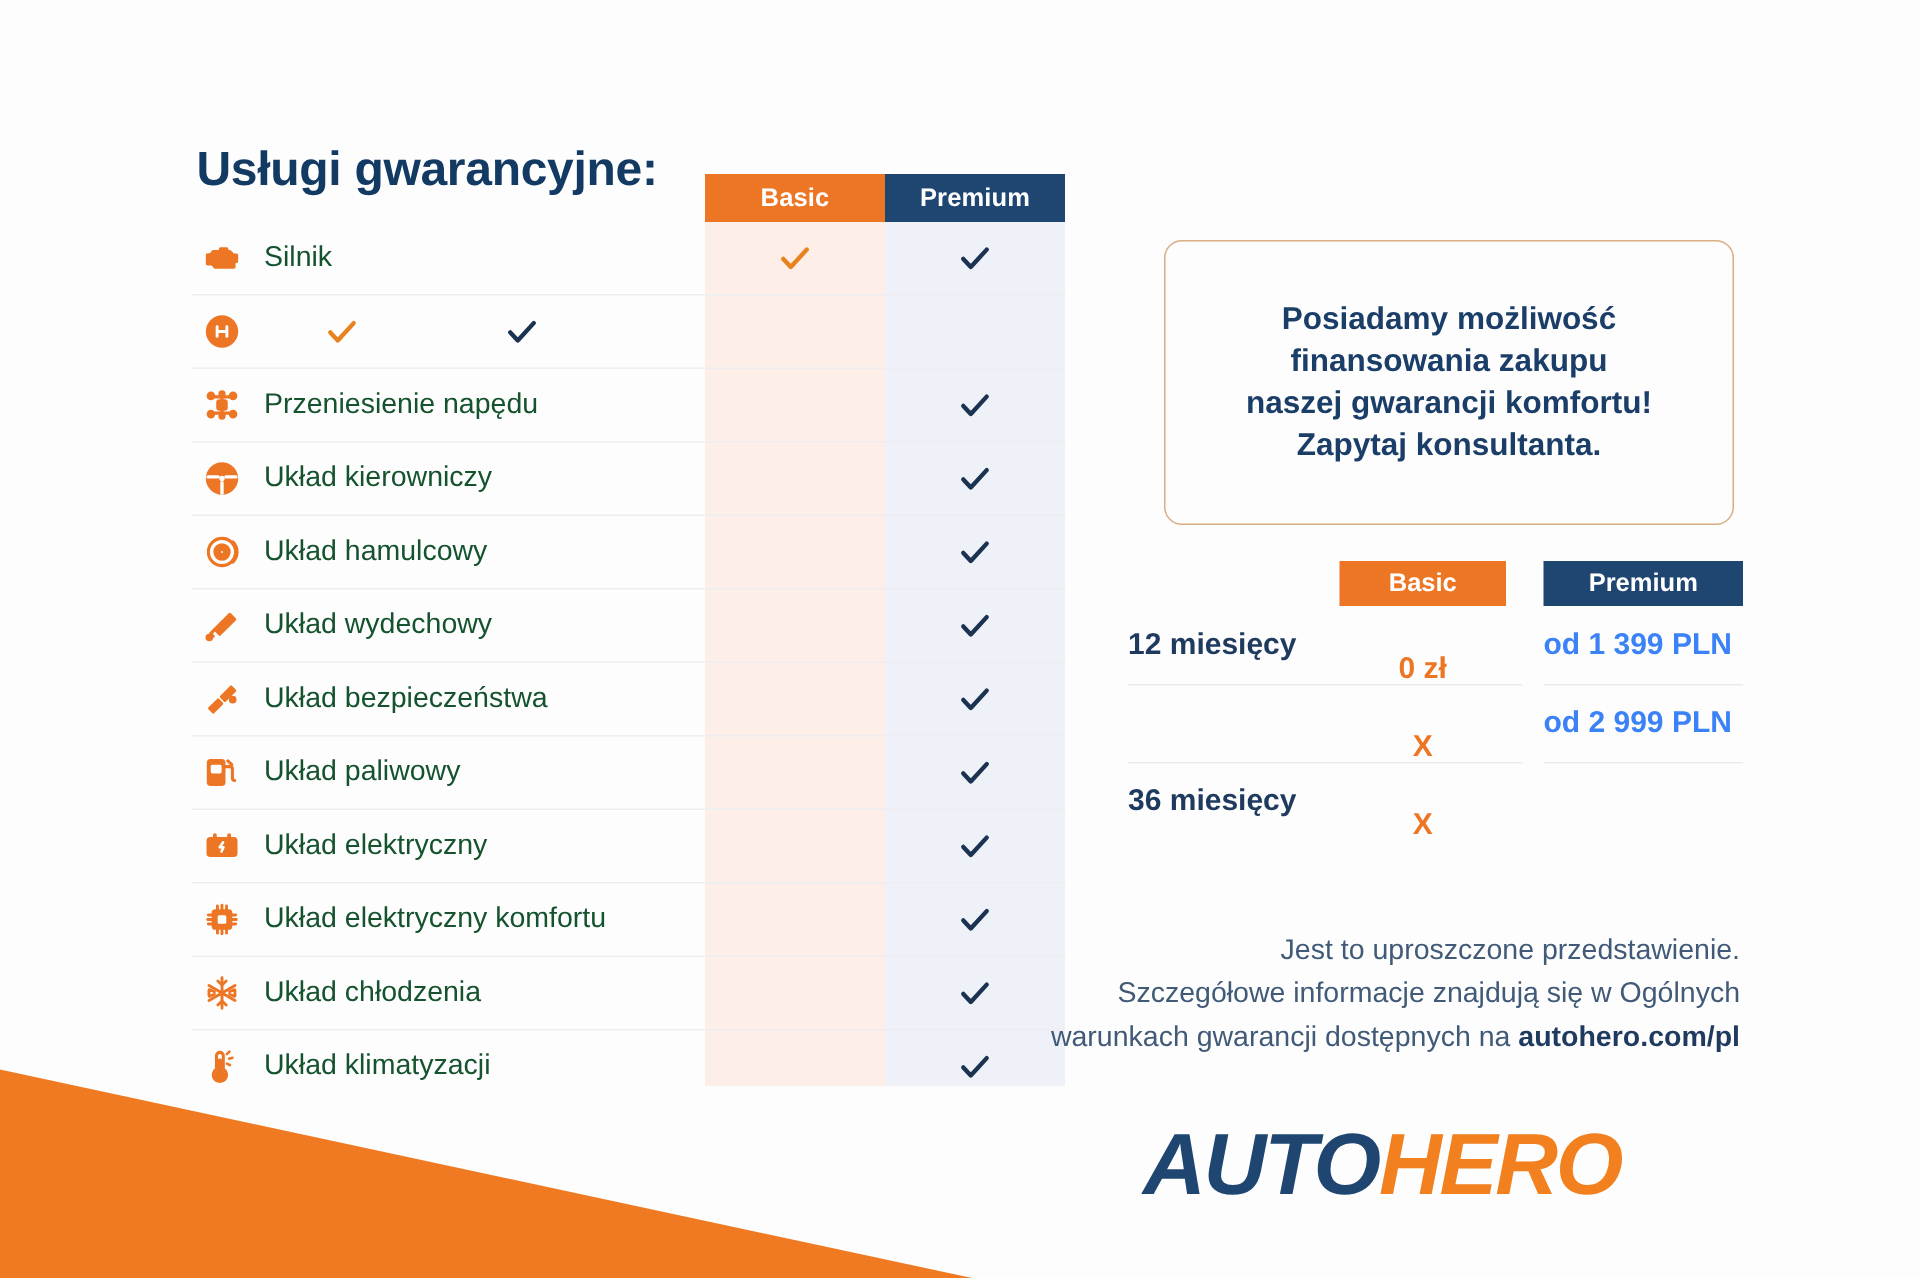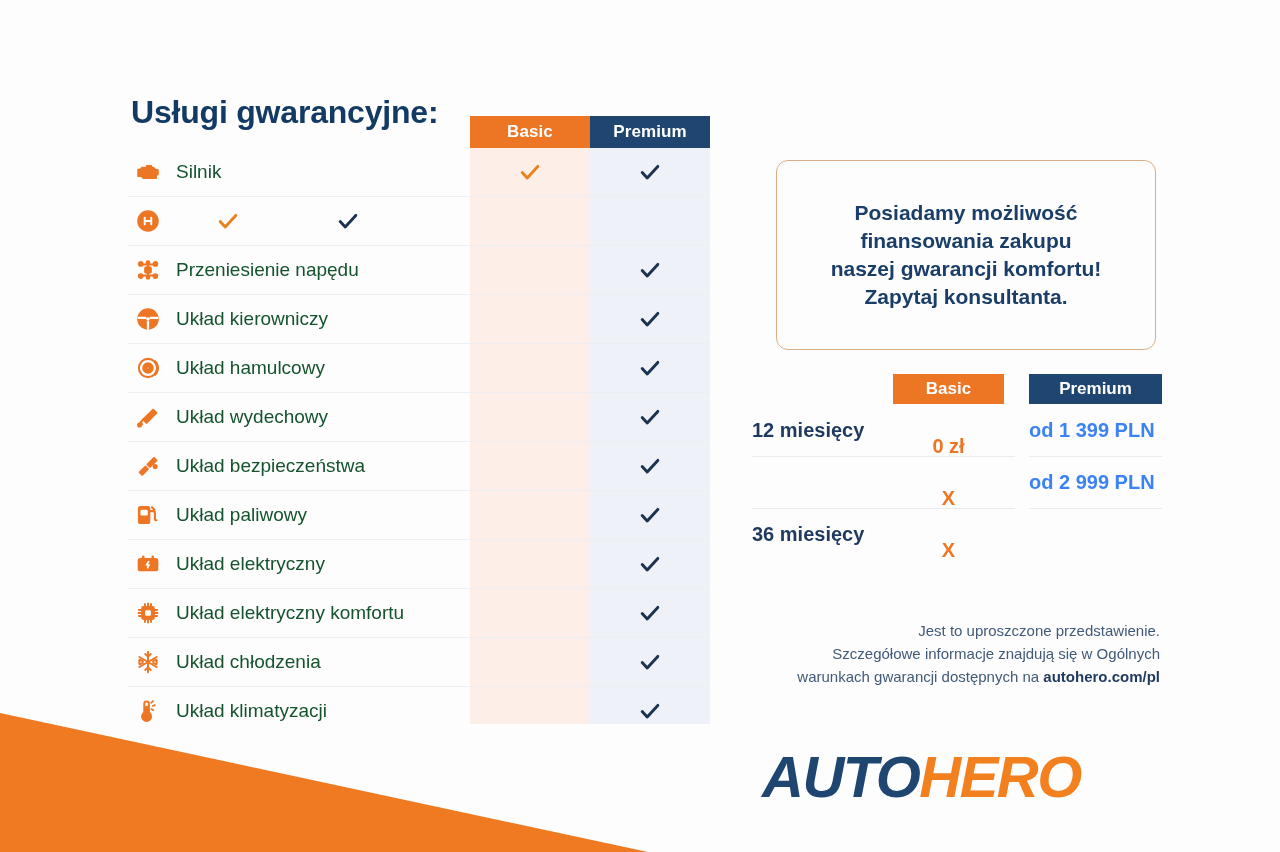--- a/index.html
+++ b/index.html
@@ -103,21 +103,21 @@
   }
   .price-row .prem-v{
     position:absolute;left:277px;top:0;width:133px;height:52px;
     display:flex;align-items:center;justify-content:flex-start;
     font-size:20px;font-weight:bold;color:#3b82f6;white-space:nowrap;
   }
 
   
   .disclaimer{
     position:absolute;left:700px;top:620px;width:460px;
-    text-align:right;font-size:15px;color:#415a77;line-height:1.52;
+    text-align:right;font-size:19px;color:#415a77;line-height:1.52;
   }
   .disclaimer b{font-weight:bold;color:#1f3a5f;}
 
   
   .logo{
     position:absolute;left:762px;top:748px;
     font-size:58px;font-weight:bold;font-style:italic;letter-spacing:-1.5px;
     white-space:nowrap;line-height:1;
   }
   .logo .auto{color:#1f4571;}

